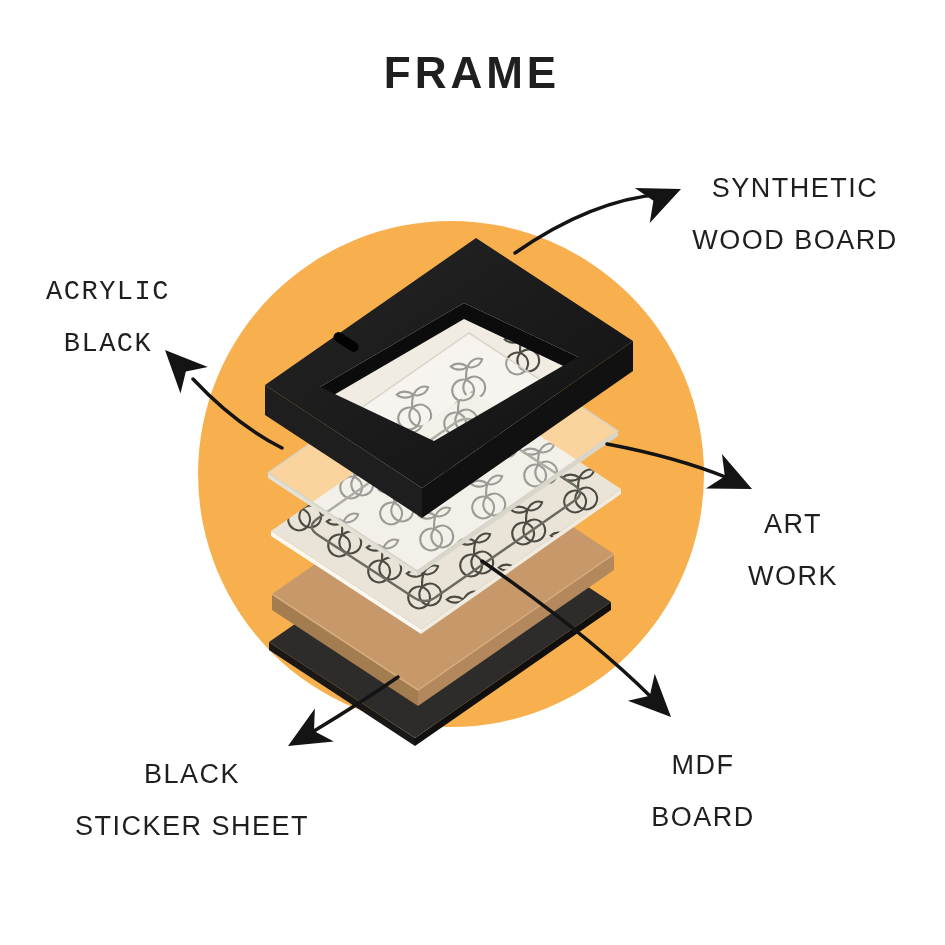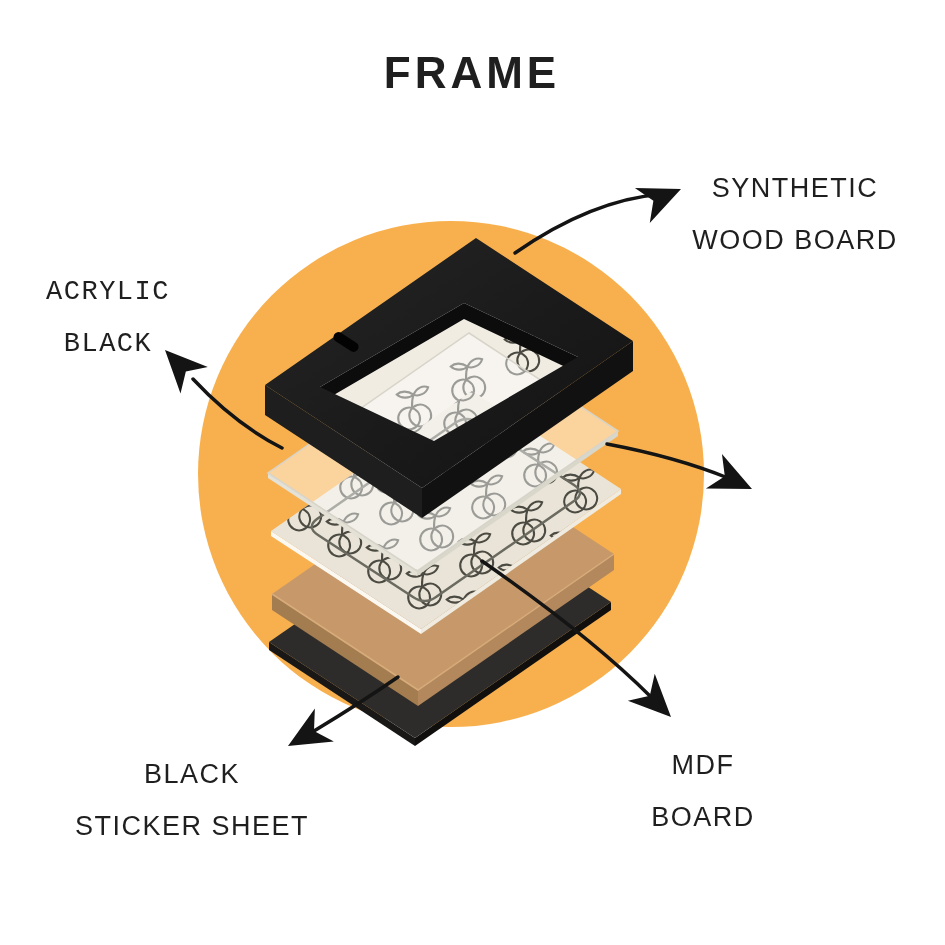--- a/index.html
+++ b/index.html
@@ -168,20 +168,24 @@
   <div class="page-title">FRAME</div>
 
   <div class="layer-label lbl-synthetic">
     <span>SYNTHETIC</span>
     <span>WOOD BOARD</span>
   </div>
   <div class="layer-label lbl-acrylic">
     <span>ACRYLIC</span>
     <span>BLACK</span>
   </div>
+  <div class="layer-label lbl-artwork">
+    <span>ART</span>
+    <span>WORK</span>
+  </div>
   <div class="layer-label lbl-mdf">
     <span>MDF</span>
     <span>BOARD</span>
   </div>
   <div class="layer-label lbl-sticker">
     <span>BLACK</span>
     <span>STICKER SHEET</span>
   </div>
 
 </div>

